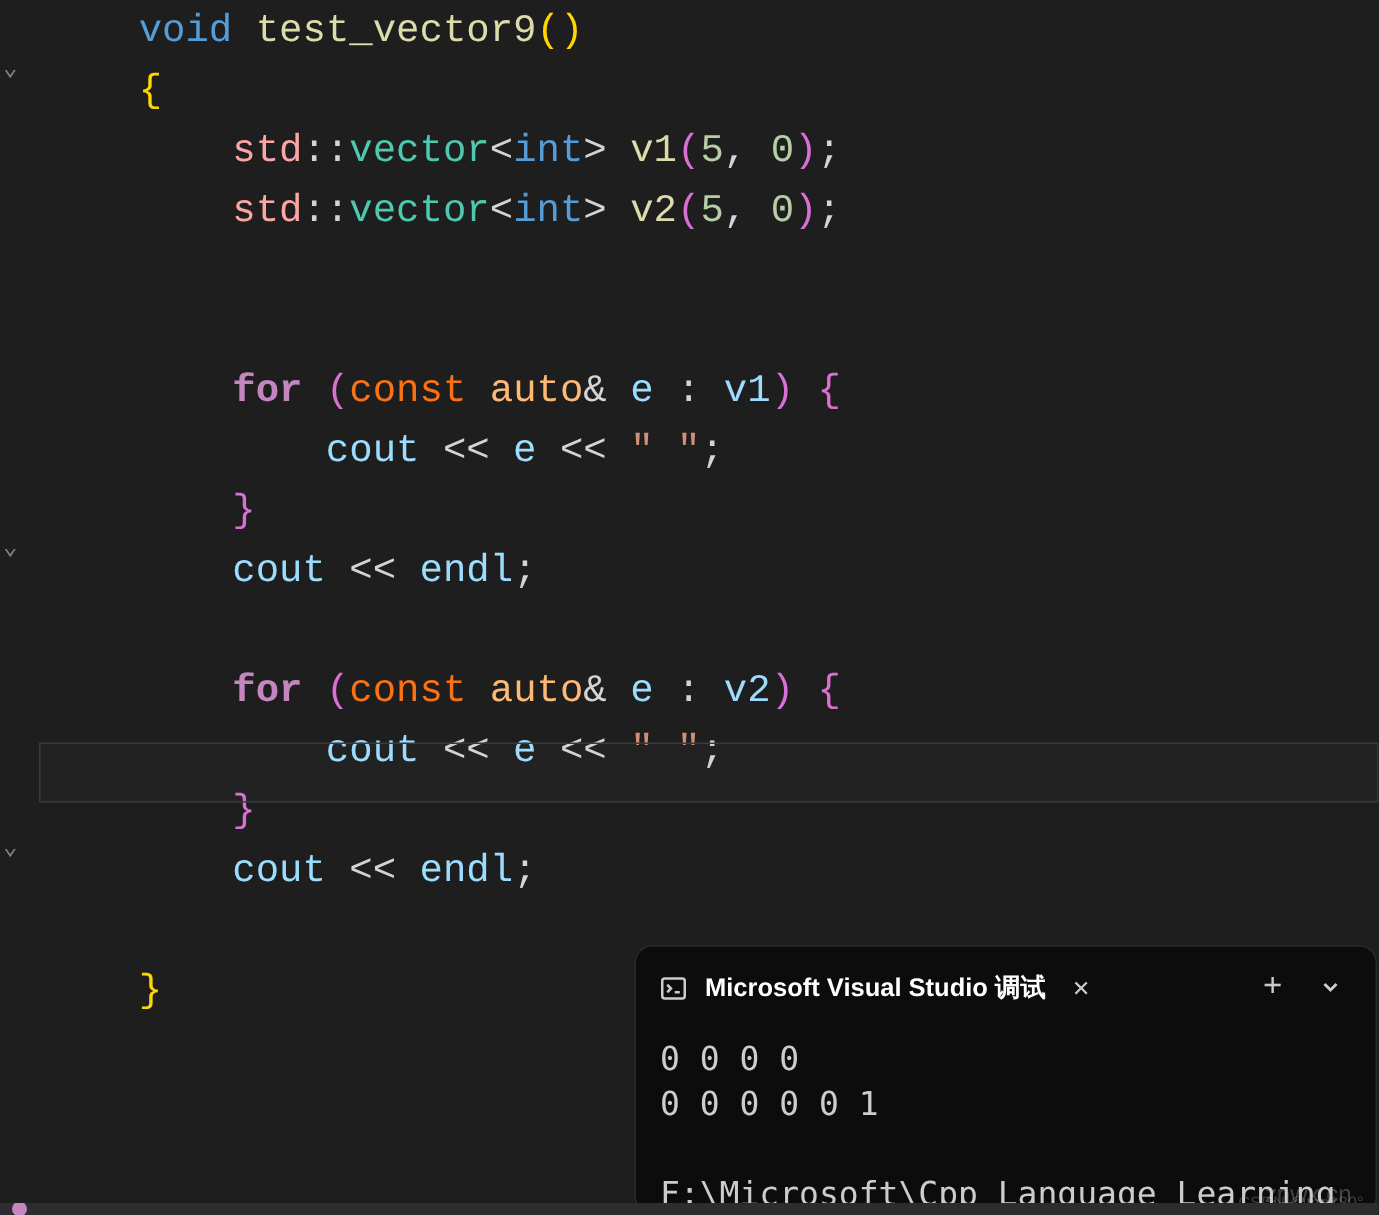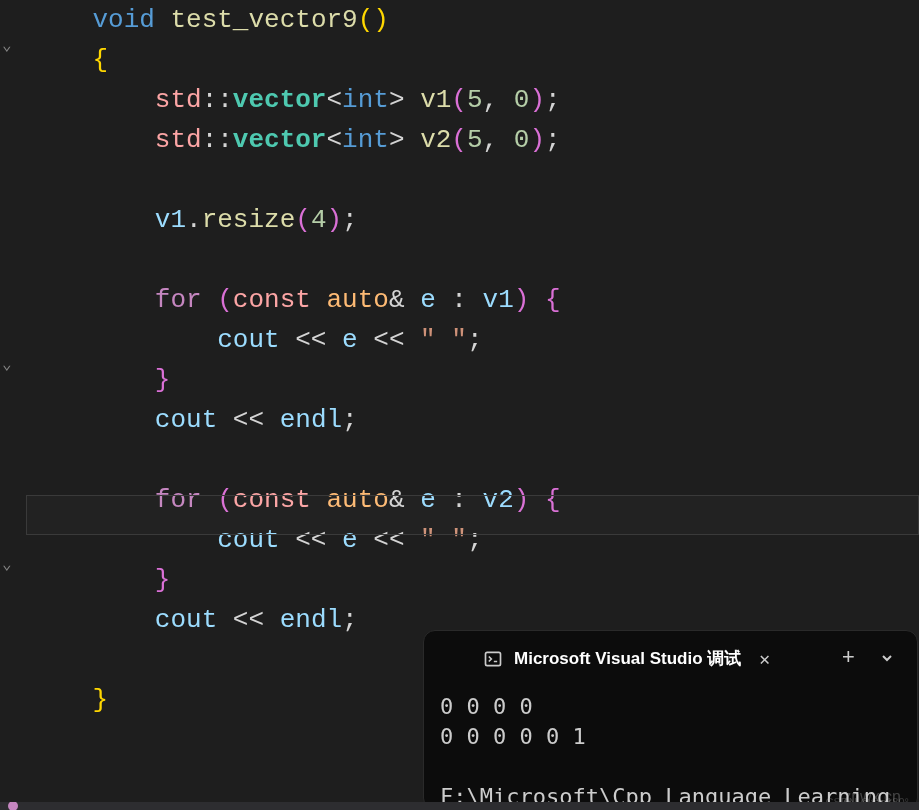--- a/index.html
+++ b/index.html
@@ -28,32 +28,32 @@
       position: absolute;
       left: 2px;
       color: #858585;
       font-size: 16px;
     }
     .code-line {
       white-space: pre;
       color: #d4d4d4;
     }
     .kw-type { color: #569cd6; }
-    .kw-ctrl { color: #c586c0; }
+    .kw-ctrl { color: #c586c0; font-weight: bold; }
     .fn-name { color: #dcdcaa; }
-    .cls-name { color: #4ec9b0; font-weight: bold; }
+    .cls-name { color: #4ec9b0; }
     .ns { color: #fca5a5; }
     .var { color: #9cdcfe; }
     .num { color: #b5cea8; }
     .str { color: #ce9178; }
     .punct { color: #d4d4d4; }
     .op { color: #d4d4d4; }
     .bracket-y { color: #ffd700; }
     .bracket-p { color: #da70d6; }
-    .kw-const { color: #fca5a5; }
+    .kw-const { color: #f97316; }
     .kw-auto { color: #fdba74; }
     
     .cursor-line {
       position: absolute;
       left: 26px;
       right: 0;
       top: 495px;
       height: 40px;
       border: 1px solid #3a3a3a;
       background: rgba(255,255,255,0.02);
@@ -68,21 +68,20 @@
       background: #0c0c0c;
       border-radius: 12px;
       border: 1px solid #2a2a2a;
     }
     .terminal-tabs {
       display: flex;
       align-items: center;
       height: 55px;
       padding: 0 14px;
       gap: 10px;
-      margin-left: 44px;
     }
     .terminal-icon {
       width: 22px;
       height: 22px;
       display: flex;
       align-items: center;
       justify-content: center;
     }
     .terminal-icon svg { width: 20px; height: 20px; }
     .terminal-title {
@@ -164,21 +163,20 @@
     <span class="fold-mark" style="top:26px">⌄</span>
     <span class="fold-mark" style="top:345px">⌄</span>
     <span class="fold-mark" style="top:545px">⌄</span>
   </div>
   <div id="code-lines">
       <div class="code-line"><span class="">    </span><span class="kw-type">void</span><span class=""> </span><span class="fn-name">test_vector9</span><span class="bracket-y">()</span></div>
       <div class="code-line"><span class="">    </span><span class="bracket-y">{</span></div>
       <div class="code-line"><span class="">        </span><span class="ns">std</span><span class="punct">::</span><span class="cls-name">vector</span><span class="punct">&lt;</span><span class="kw-type">int</span><span class="punct">&gt;</span><span class=""> </span><span class="fn-name">v1</span><span class="bracket-p">(</span><span class="num">5</span><span class="">, </span><span class="num">0</span><span class="bracket-p">)</span><span class="punct">;</span></div>
       <div class="code-line"><span class="">        </span><span class="ns">std</span><span class="punct">::</span><span class="cls-name">vector</span><span class="punct">&lt;</span><span class="kw-type">int</span><span class="punct">&gt;</span><span class=""> </span><span class="fn-name">v2</span><span class="bracket-p">(</span><span class="num">5</span><span class="">, </span><span class="num">0</span><span class="bracket-p">)</span><span class="punct">;</span></div>
       <div class="code-line">&nbsp;</div>
-      <div class="code-line"><span class="">        </span><span class="var">v1</span><span class="punct">.</span><span class="fn-name">resize</span><span class="bracket-p">(</span><span class="num">4</span><span class="bracket-p">)</span><span class="punct">;</span></div>
       <div class="code-line">&nbsp;</div>
       <div class="code-line"><span class="">        </span><span class="kw-ctrl">for</span><span class=""> </span><span class="bracket-p">(</span><span class="kw-const">const</span><span class=""> </span><span class="kw-auto">auto</span><span class="op">&amp;</span><span class=""> </span><span class="var">e</span><span class=""> : </span><span class="var">v1</span><span class="bracket-p">)</span><span class=""> </span><span class="bracket-p">{</span></div>
       <div class="code-line"><span class="">            </span><span class="var">cout</span><span class="op"> &lt;&lt; </span><span class="var">e</span><span class="op"> &lt;&lt; </span><span class="str">" "</span><span class="punct">;</span></div>
       <div class="code-line"><span class="">        </span><span class="bracket-p">}</span></div>
       <div class="code-line"><span class="">        </span><span class="var">cout</span><span class="op"> &lt;&lt; </span><span class="var">endl</span><span class="punct">;</span></div>
       <div class="code-line">&nbsp;</div>
       <div class="code-line"><span class="">        </span><span class="kw-ctrl">for</span><span class=""> </span><span class="bracket-p">(</span><span class="kw-const">const</span><span class=""> </span><span class="kw-auto">auto</span><span class="op">&amp;</span><span class=""> </span><span class="var">e</span><span class=""> : </span><span class="var">v2</span><span class="bracket-p">)</span><span class=""> </span><span class="bracket-p">{</span></div>
       <div class="code-line"><span class="">            </span><span class="var">cout</span><span class="op"> &lt;&lt; </span><span class="var">e</span><span class="op"> &lt;&lt; </span><span class="str">" "</span><span class="punct">;</span></div>
       <div class="code-line"><span class="">        </span><span class="bracket-p">}</span></div>
       <div class="code-line"><span class="">        </span><span class="var">cout</span><span class="op"> &lt;&lt; </span><span class="var">endl</span><span class="punct">;</span></div>

